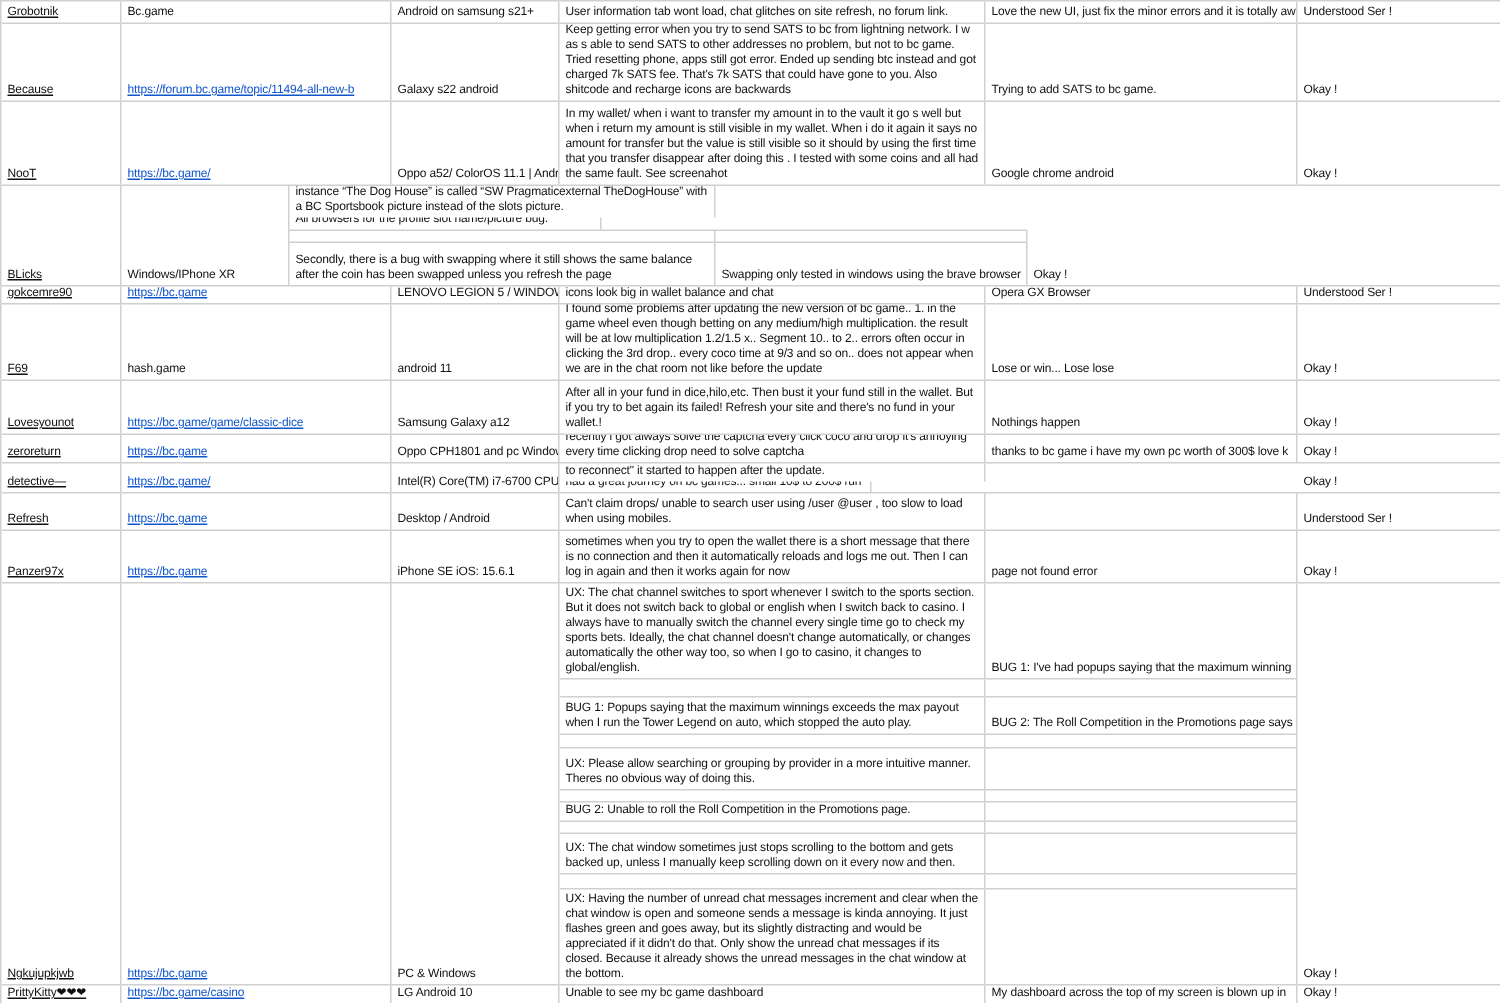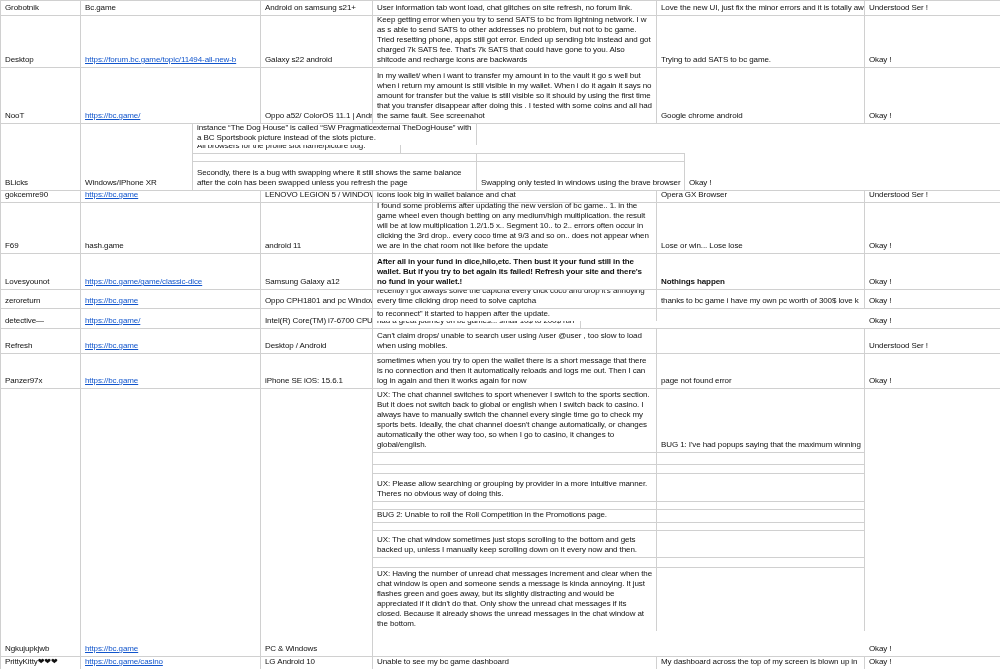--- a/index.html
+++ b/index.html
@@ -11,21 +11,21 @@
     border-left:1px solid #d0d0d0;
     overflow:hidden;
     font-family:"Liberation Sans", sans-serif;
     font-size:8px;line-height:10px;color:#111;
     letter-spacing:-0.1px;
     background:#fff;
   }
   .entry{display:flex;box-sizing:border-box;border-bottom:1px solid #d0d0d0;width:1000px;}
   .c{box-sizing:border-box;border-right:1px solid #d0d0d0;padding:0 3px 2px 4px;
      display:flex;align-items:flex-end;overflow:hidden;}
-  .cu{width:80px;white-space:nowrap;}
+  .cu{width:80px;white-space:nowrap;text-decoration:underline;}
   .cs{width:180px;white-space:nowrap;}
   .cd{width:112px;white-space:nowrap;}
   .mid{width:492px;display:flex;flex-direction:column;}
   .sub{display:flex;box-sizing:border-box;border-bottom:1px solid #d0d0d0;}
   .sub.last{border-bottom:none;}
   .cb{width:284px;}
   .cb.one{white-space:nowrap;}
   .cn{width:208px;white-space:nowrap;}
   .cst{width:124px;white-space:nowrap;border-right:none;}
   a.lnk{color:#1155cc;text-decoration:underline;cursor:pointer;}
@@ -42,21 +42,21 @@
       <div class="c cd">Android on samsung s21+</div>
       <div class="mid">
         <div class="sub last" style="height: 14px;">
           <div class="c cb one">User information tab wont load, chat glitches on site refresh, no forum link.</div>
           <div class="c cn">Love the new UI, just fix the minor errors and it is totally aw</div>
         </div>
       </div>
       <div class="c cst">Understood Ser !</div>
     </div>
     <div class="entry" style="height: 52px;">
-      <div class="c cu">Desktop</div>
+      <div class="c cu">Because</div>
       <div class="c cs">
         <a class="lnk" href="#">https://forum.bc.game/topic/11494-all-new-b</a>
       </div>
       <div class="c cd">Galaxy s22 android</div>
       <div class="mid">
         <div class="sub last" style="height: 51px;">
           <div class="c cb">Keep getting error when you try to send SATS to bc from lightning network. I w as s able to send SATS to other addresses no problem, but not to bc game. Tried resetting phone, apps still got error. Ended up sending btc instead and got charged 7k SATS fee. That's 7k SATS that could have gone to you. Also shitcode and recharge icons are backwards</div>
           <div class="c cn">Trying to add SATS to bc game.</div>
         </div>
       </div>
@@ -123,21 +123,21 @@
       </div>
       <div class="c cst">Okay !</div>
     </div>
     <div class="entry" style="height: 36px;">
       <div class="c cu">Lovesyounot</div>
       <div class="c cs">
         <a class="lnk" href="#">https://bc.game/game/classic-dice</a>
       </div>
       <div class="c cd">Samsung Galaxy a12</div>
       <div class="mid">
-        <div class="sub last" style="height: 35px; font-weight: bold;">
+        <div class="sub last" style="height: 35px;">
           <div class="c cb">After all in your fund in dice,hilo,etc. Then bust it your fund still in the wallet. But if you try to bet again its failed! Refresh your site and there's no fund in your wallet.!</div>
           <div class="c cn">Nothings happen</div>
         </div>
       </div>
       <div class="c cst">Okay !</div>
     </div>
     <div class="entry" style="height: 19px;">
       <div class="c cu">zeroreturn</div>
       <div class="c cs">
         <a class="lnk" href="#">https://bc.game</a>
@@ -201,20 +201,24 @@
       <div class="c cd">PC &amp; Windows</div>
       <div class="mid">
         <div class="sub" style="height: 64px;">
           <div class="c cb">UX: The chat channel switches to sport whenever I switch to the sports section. But it does not switch back to global or english when I switch back to casino. I always have to manually switch the channel every single time go to check my sports bets. Ideally, the chat channel doesn't change automatically, or changes automatically the other way too, so when I go to casino, it changes to global/english.</div>
           <div class="c cn">BUG 1: I've had popups saying that the maximum winning</div>
         </div>
         <div class="sub" style="height: 12px;">
           <div class="c cb one"></div>
           <div class="c cn"></div>
         </div>
+        <div class="sub" style="height: 25px;">
+          <div class="c cb">BUG 1: Popups saying that the maximum winnings exceeds the max payout when I run the Tower Legend on auto, which stopped the auto play.</div>
+          <div class="c cn">BUG 2: The Roll Competition in the Promotions page says</div>
+        </div>
         <div class="sub" style="height: 9px;">
           <div class="c cb one"></div>
           <div class="c cn"></div>
         </div>
         <div class="sub" style="height: 28px;">
           <div class="c cb">UX: Please allow searching or grouping by provider in a more intuitive manner. Theres no obvious way of doing this.</div>
           <div class="c cn"></div>
         </div>
         <div class="sub" style="height: 8px;">
           <div class="c cb one"></div>

